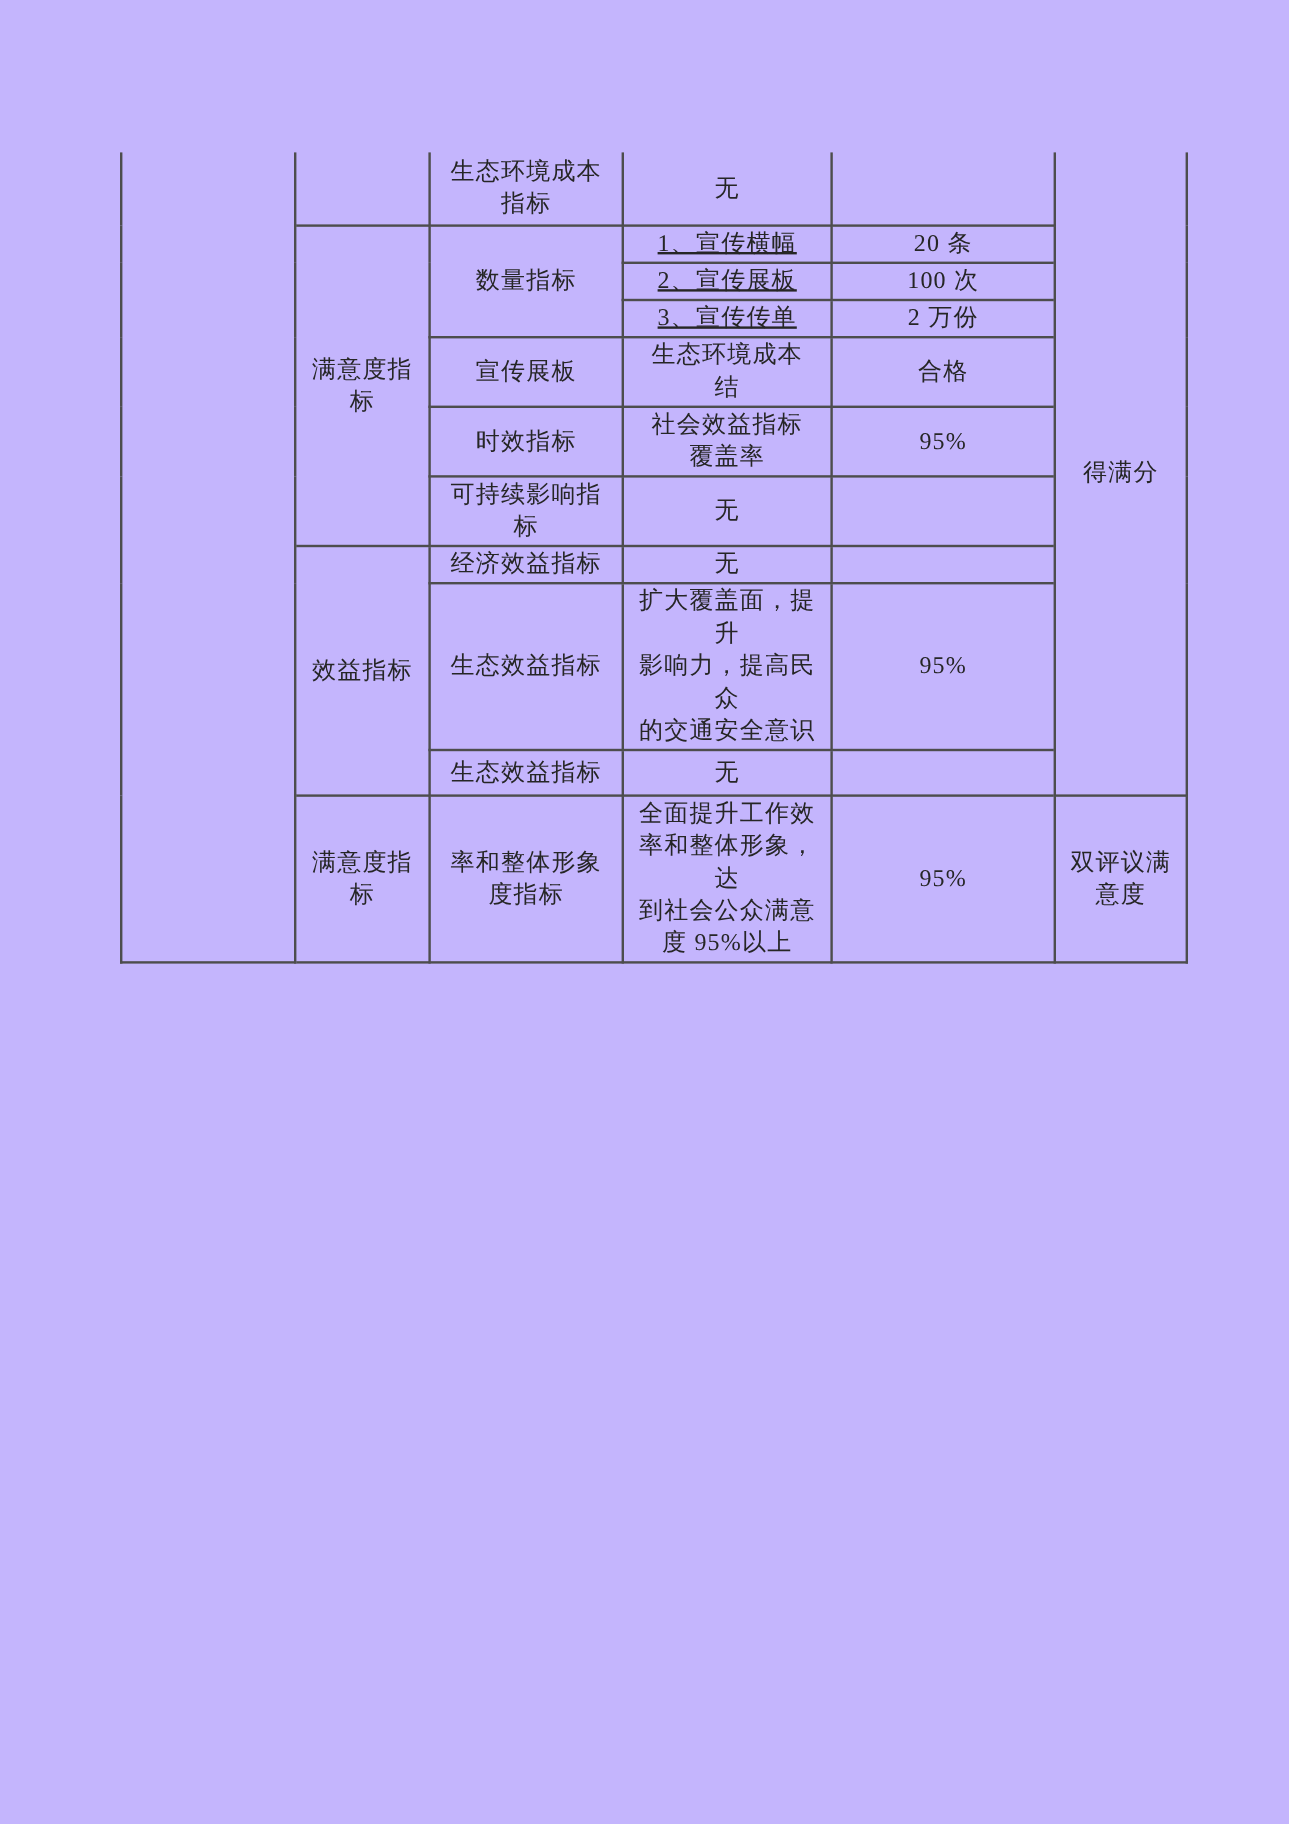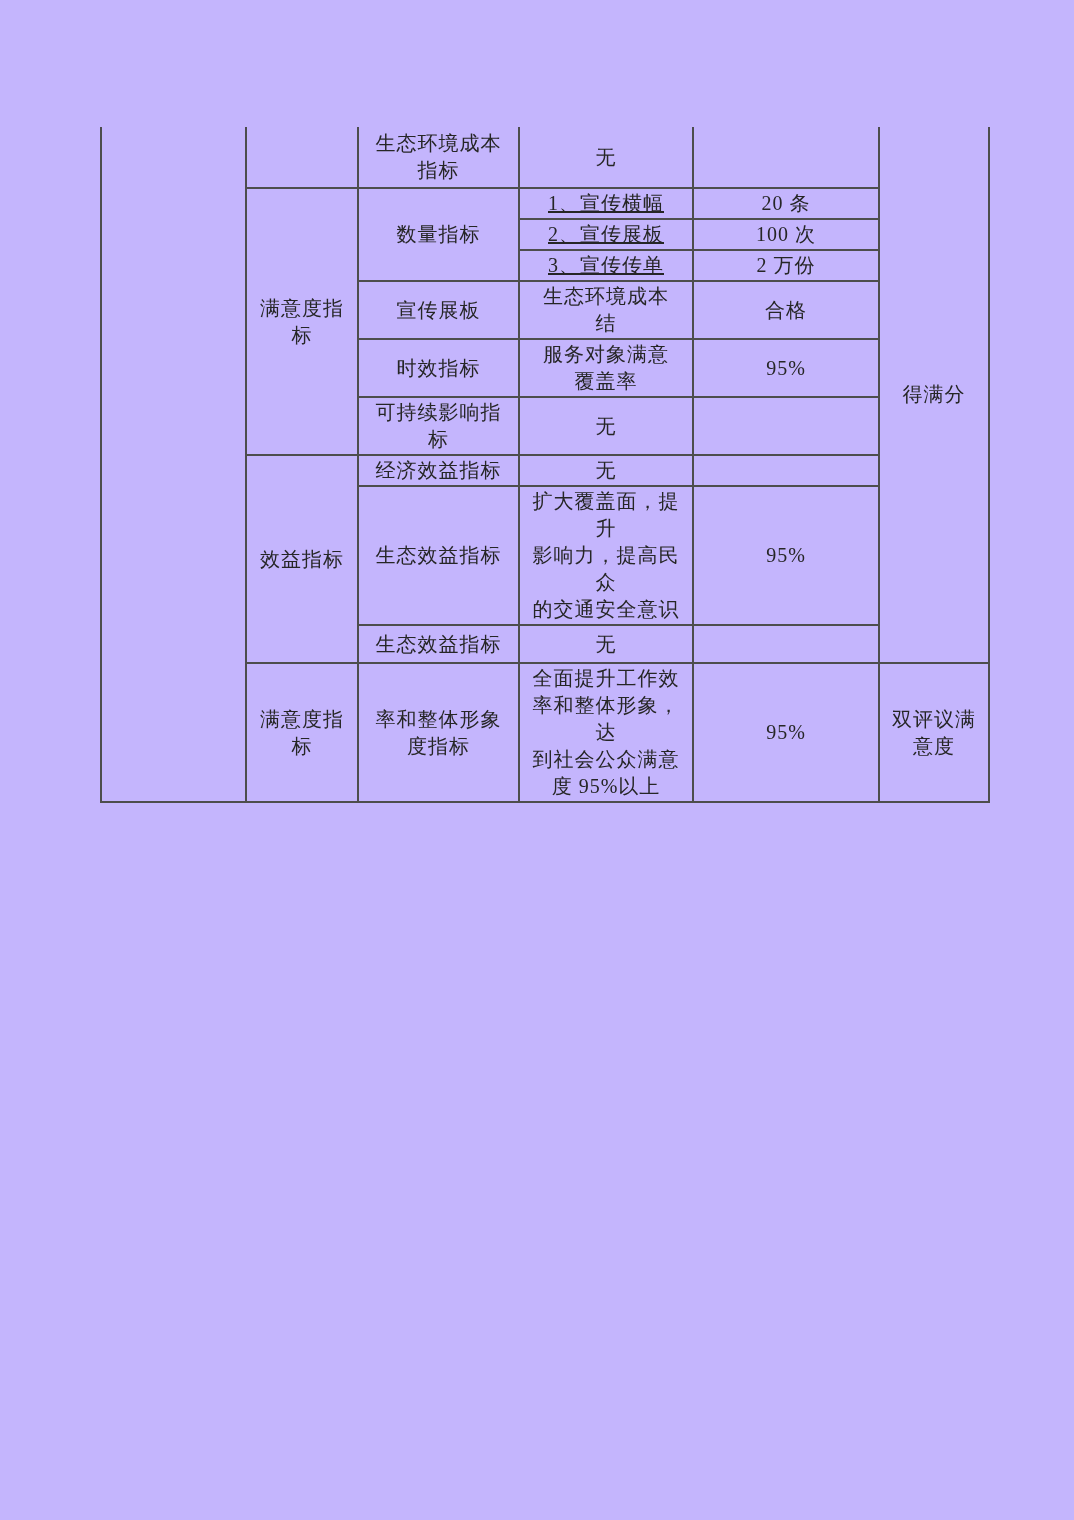--- a/index.html
+++ b/index.html
@@ -83,21 +83,21 @@
         <td>2 万份</td>
       </tr>
       <tr style="height:58px">
         <td class="sub">宣传展板</td>
         <td>生态环境成本
 结</td>
         <td>合格</td>
       </tr>
       <tr style="height:57px">
         <td class="sub">时效指标</td>
-        <td>服务对象满意
+        <td>社会效益指标
 覆盖率</td>
         <td>95%</td>
       </tr>
       <tr style="height:57px">
         <td class="sub">可持续影响指
 标</td>
         <td>无</td>
         <td></td>
       </tr>
       <tr style="height:31px">

